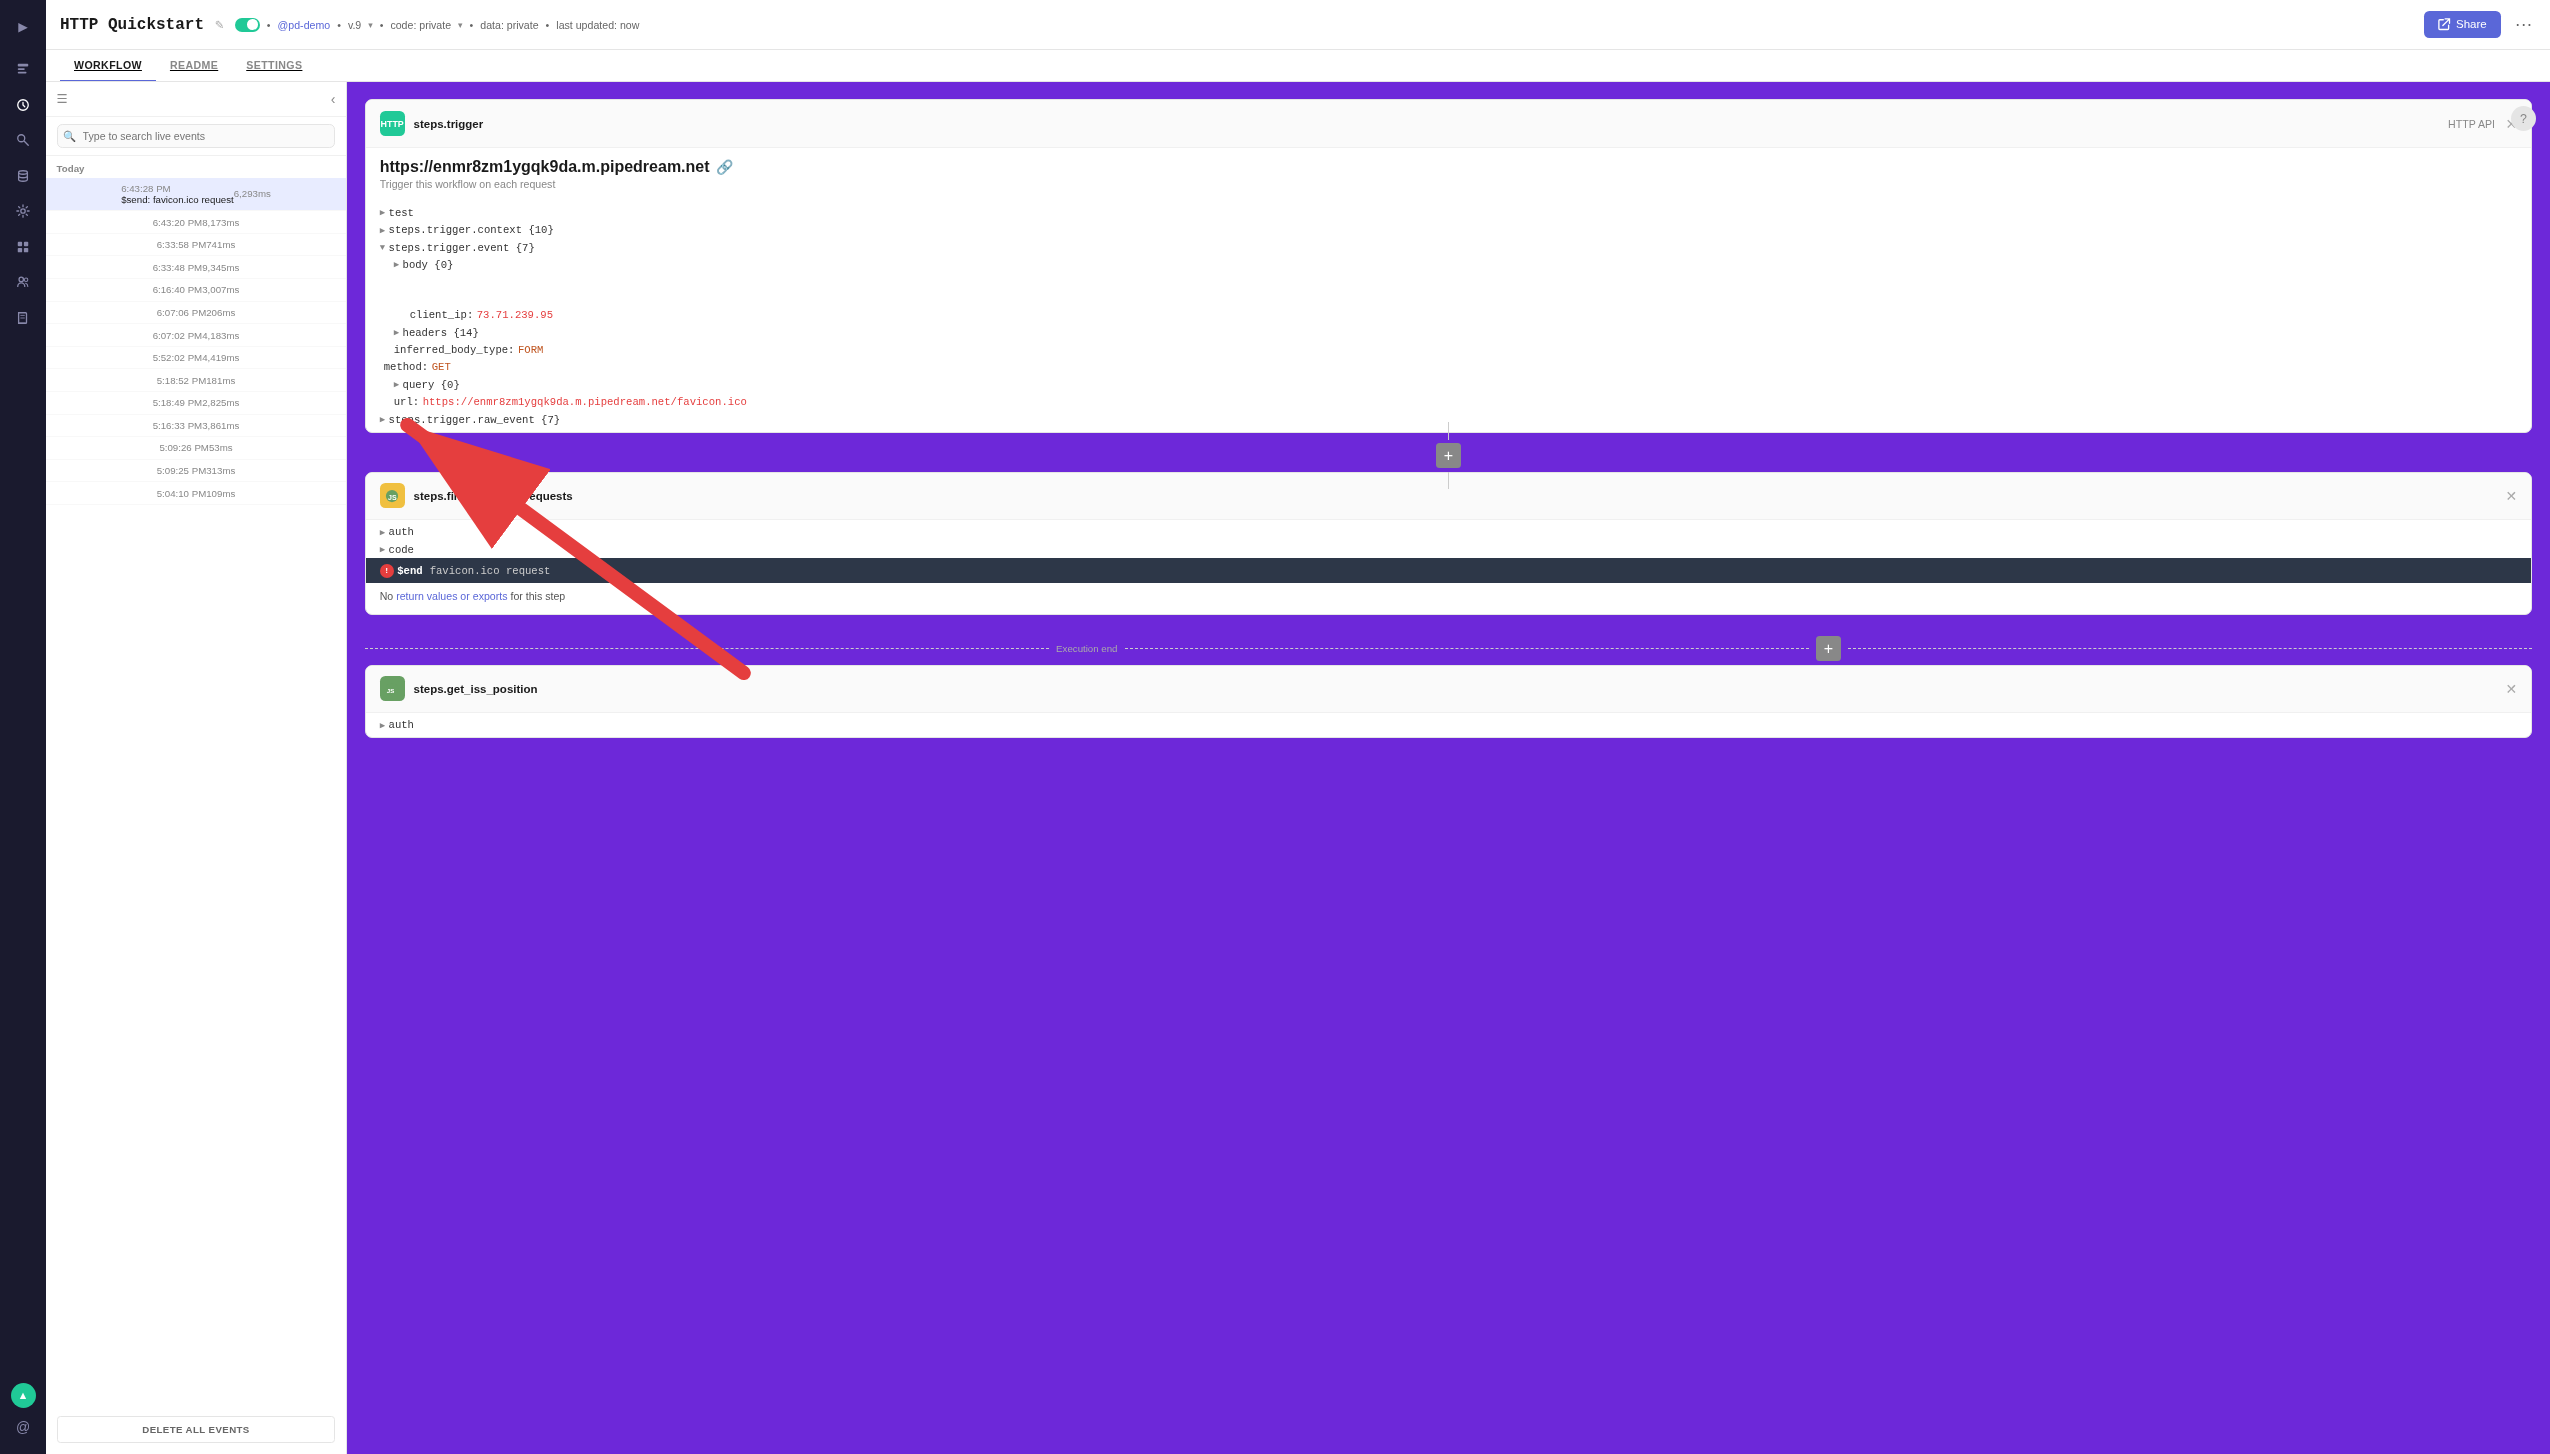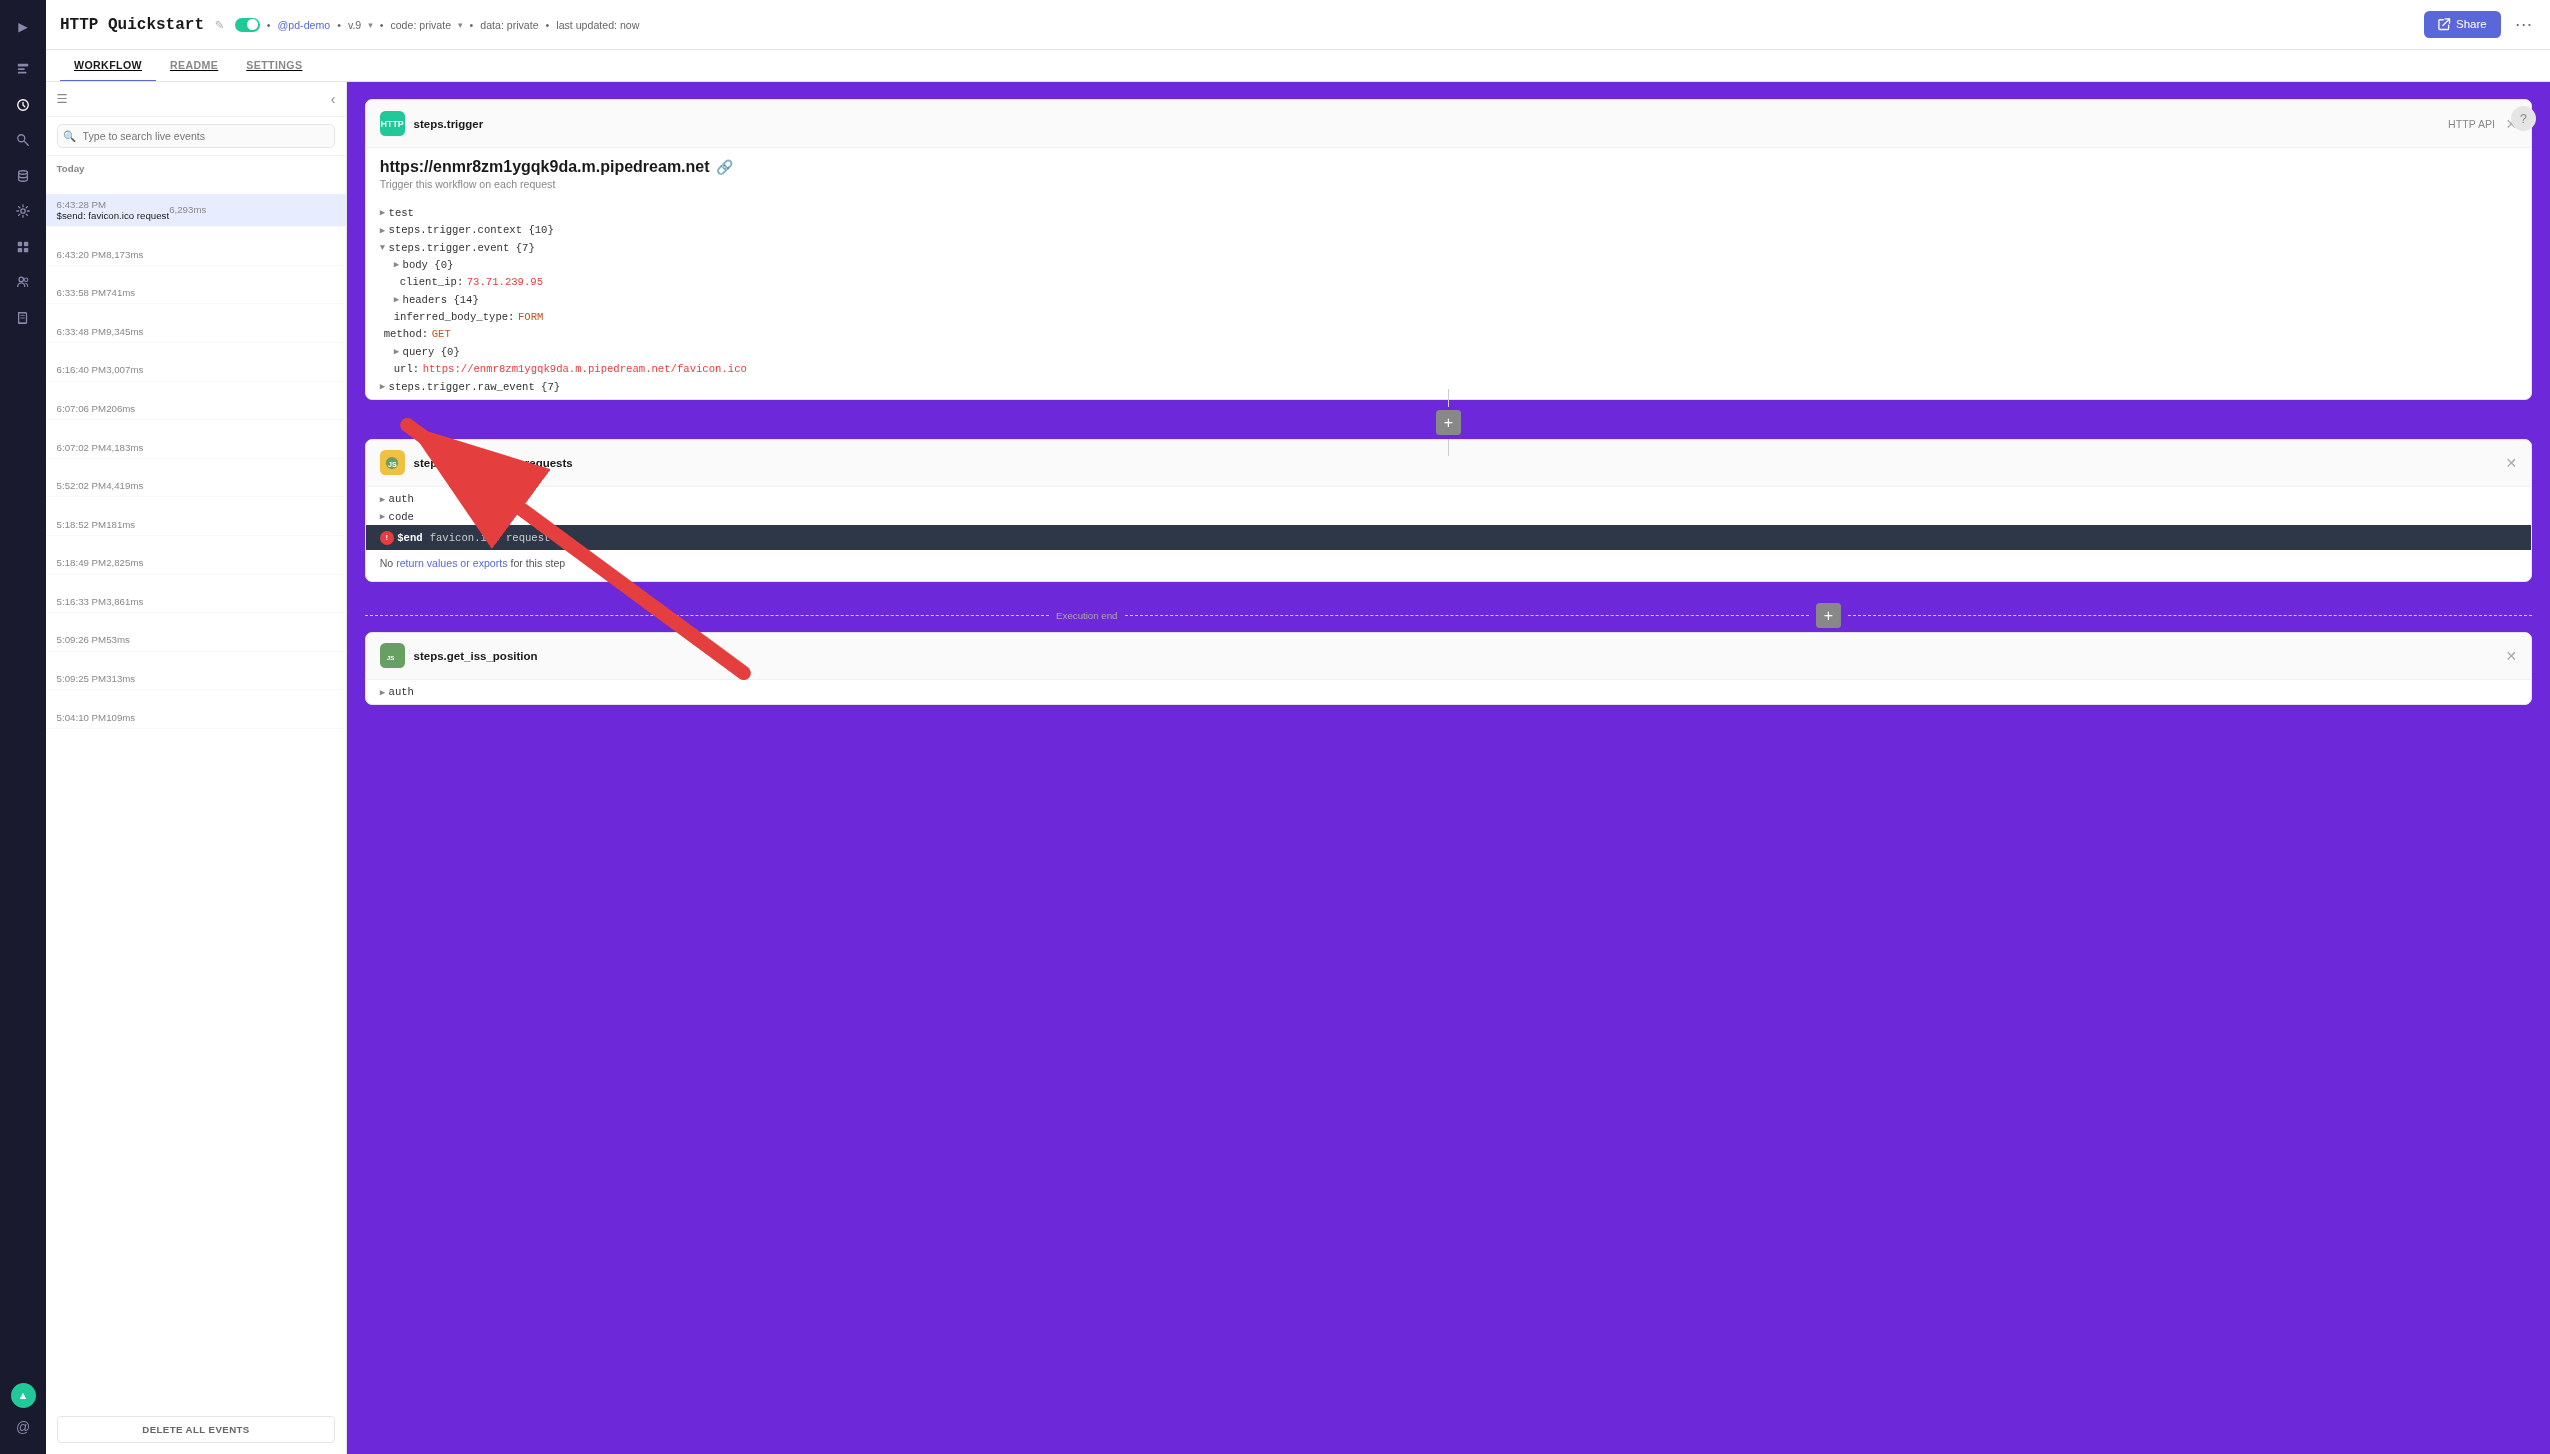--- a/index.html
+++ b/index.html
@@ -159,22 +159,21 @@
       font-size: 9.7px;
       font-weight: 600;
       color: #888;
     }
     .event-item {
       padding: 5.3px 10.6px;
       cursor: pointer;
       border-bottom: 0.9px solid #f8f8f8;
       display: flex;
       align-items: center;
-      justify-content: flex-start;
-      margin-top: 16px;
+      justify-content: center;
     }
     .event-item.selected { background: #e8ecff; }
     .event-item .time { font-size: 9.7px; color: #888; }
     .event-item .duration { font-size: 9.7px; color: #888; }
     .event-item .send-label { font-size: 9.7px; color: #1a1a1a; font-weight: 500; }
 
     .delete-btn {
       margin: 10.6px;
       padding: 7px;
       border: 0.9px solid #e5e5e5;
@@ -515,21 +514,21 @@
             <span>steps.trigger.context {10}</span>
           </div>
           <div class="tree-row">
             <span class="arrow">▼</span>
             <span>steps.trigger.event {7}</span>
           </div>
           <div class="tree-row indent-1" style="padding-left:28px;">
             <span class="arrow">▶</span>
             <span>body {0}</span>
           </div>
-          <div class="tree-row" style="padding-left:34px;">
+          <div class="tree-row" style="padding-left:44px;margin-top:33px;">
             <span>client_ip: </span>
             <span class="val-red">73.71.239.95</span>
           </div>
           <div class="tree-row" style="padding-left:28px;">
             <span class="arrow">▶</span>
             <span>headers {14}</span>
           </div>
           <div class="tree-row" style="padding-left:28px;">
             <span>inferred_body_type: </span>
             <span class="val-orange">FORM</span>

